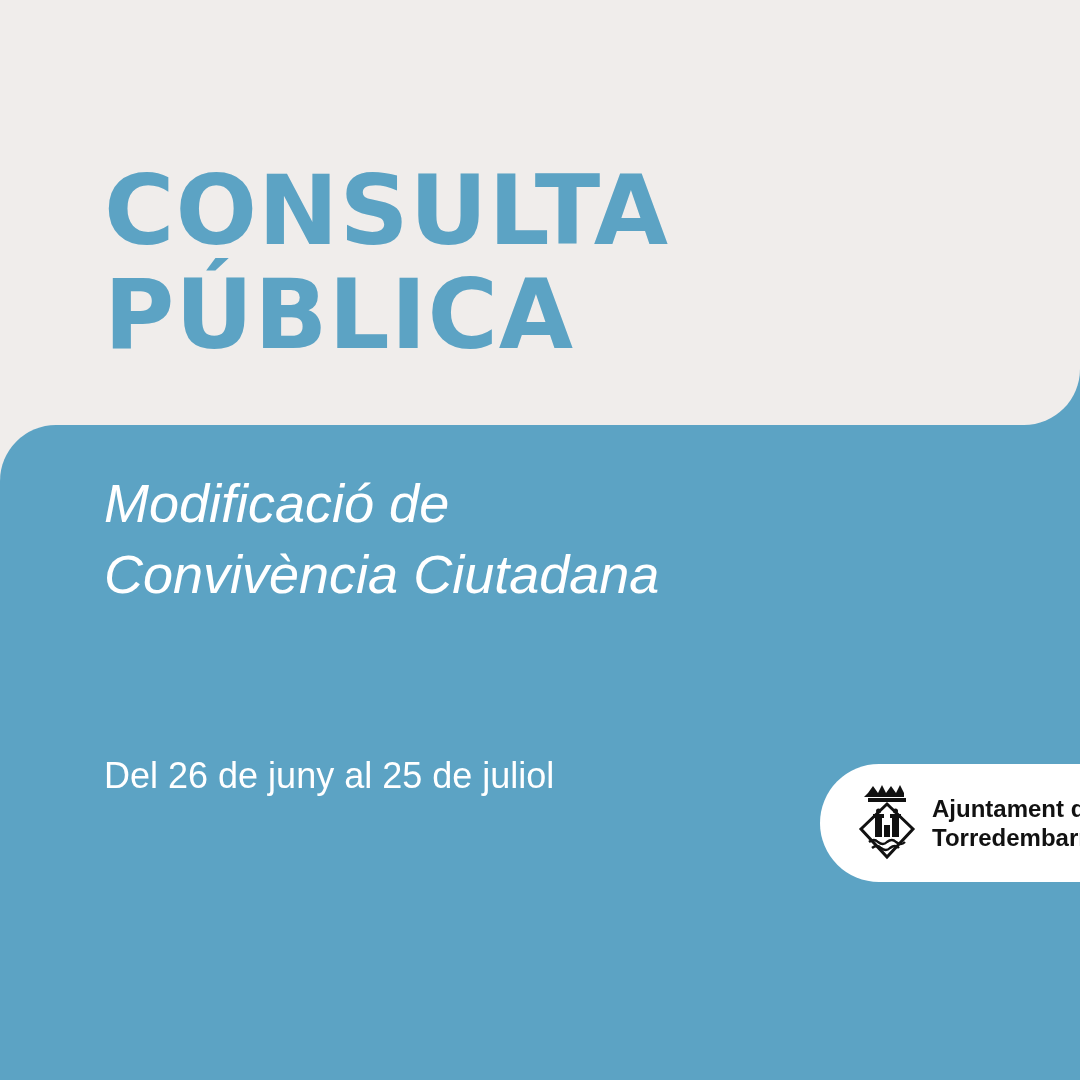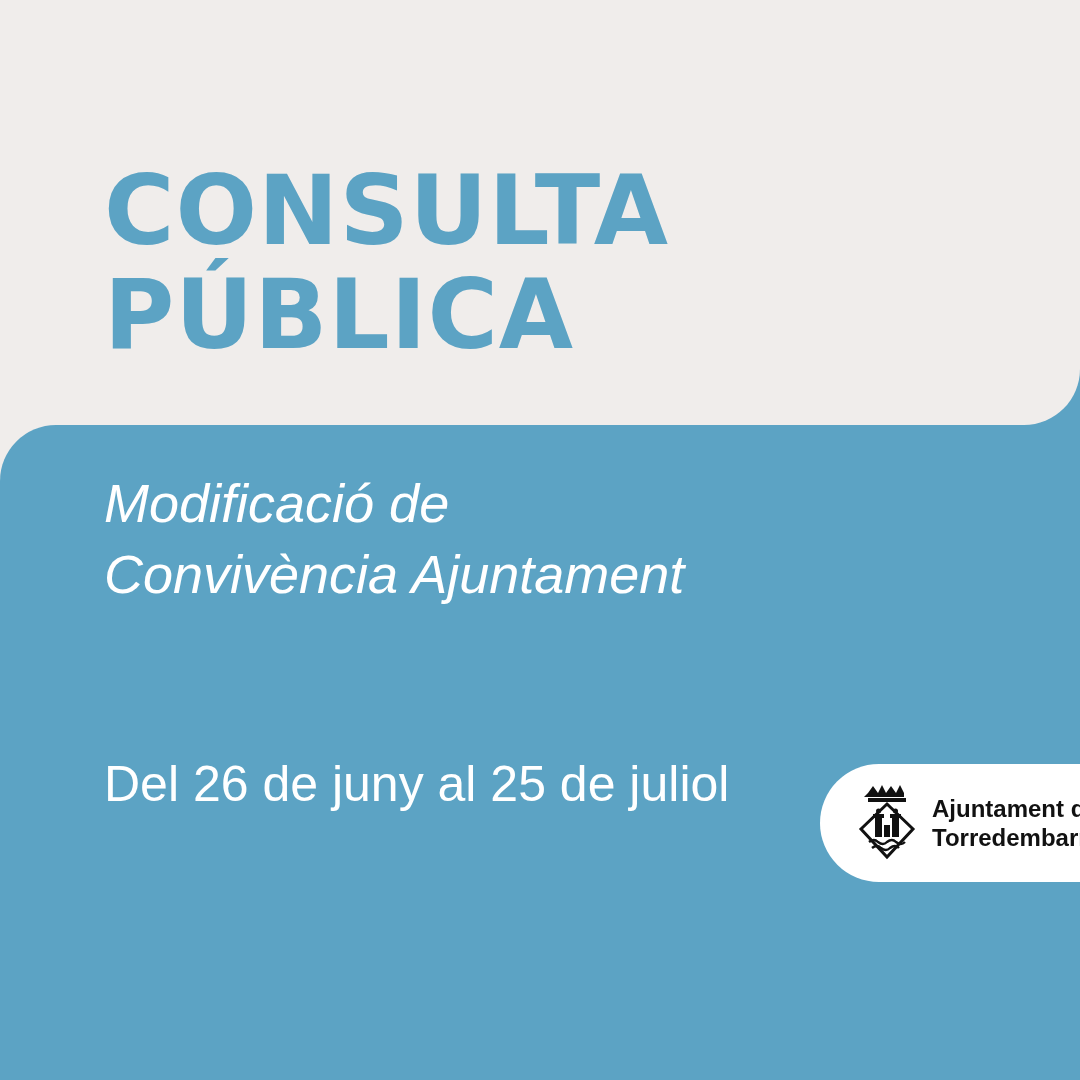--- a/index.html
+++ b/index.html
@@ -87,21 +87,21 @@
     display: block;
     white-space: pre;
     font-style: italic;
   }
 
   .dates {
     position: absolute;
     left: 104px;
     top: 754px;
     color: #ffffff;
-    font-size: 50px;
+    font-size: 36px;
     line-height: 1.2;
     font-weight: 400;
     font-family: "Liberation Sans", sans-serif;
     white-space: pre;
   }
 
   
   .logo-pill {
     position: absolute;
     left: 820px;
@@ -142,21 +142,21 @@
   <div class="top-panel"></div>
   <div class="notch-left"></div>
 
   <div class="headline">
     <span class="line">CONSULTA</span>
     <span class="line">PÚBLICA</span>
   </div>
 
   <div class="subtitle">
     <span class="line">Modificació de</span>
-    <span class="line">Convivència Ajuntament</span>
+    <span class="line">Convivència Ciutadana</span>
   </div>
 
   <div class="dates">Del 26 de juny al 25 de juliol</div>
 
   <div class="logo-pill">
     <span class="crest">
       <svg viewBox="0 0 62 84" width="62" height="84" xmlns="http://www.w3.org/2000/svg">
 
         <g fill="#111111">
           <path d="M12 12 l5 -7 l5 7 l4 -8 l4 8 l5 -7 l5 7 l4 -8 l4 8 v4 h-40 z"></path>

